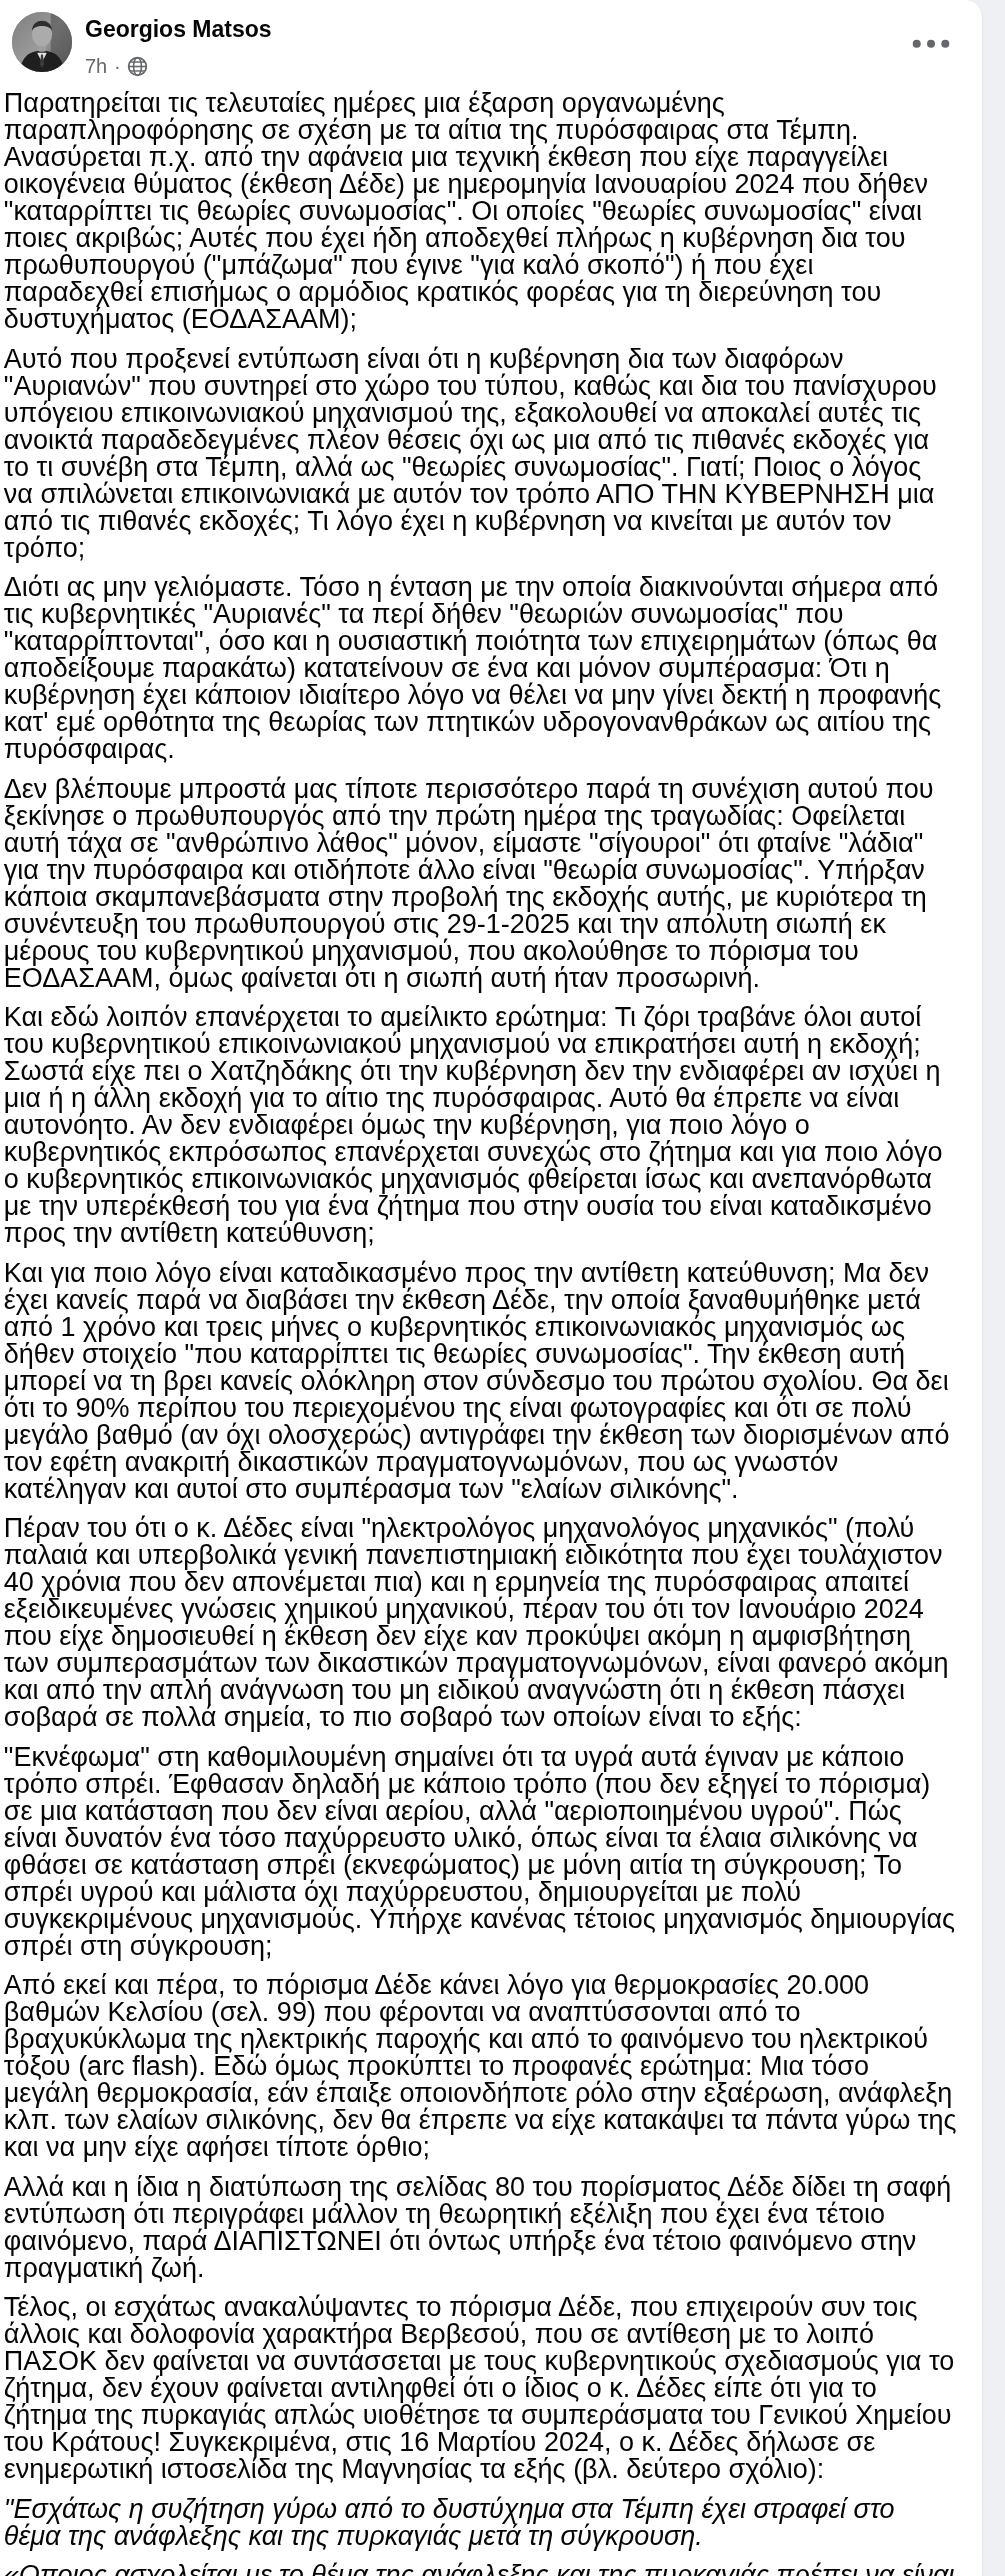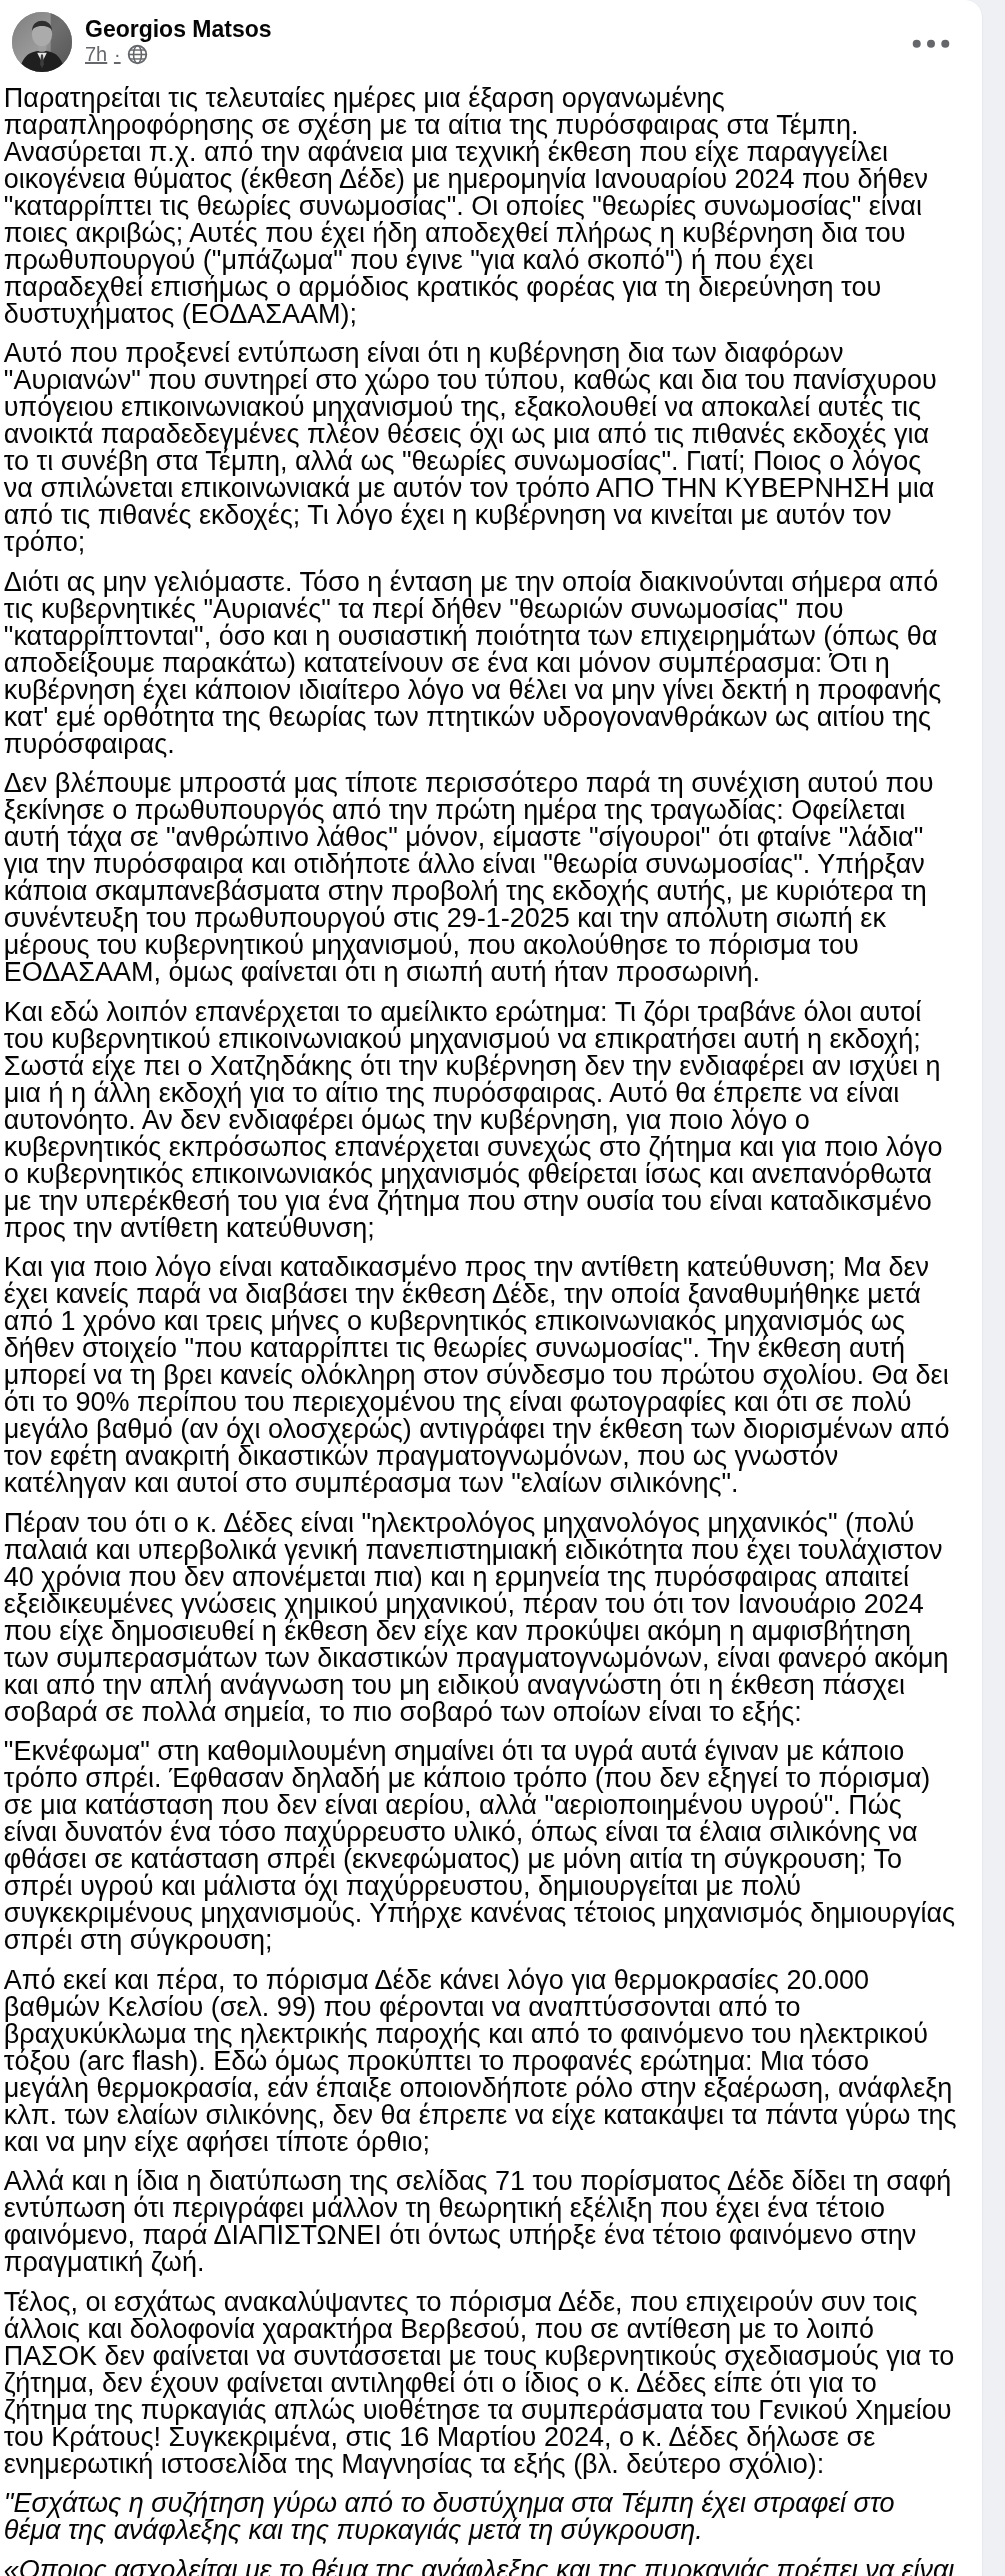--- a/index.html
+++ b/index.html
@@ -52,25 +52,24 @@
     font-size: 23px;
     font-weight: 700;
     color: #050505;
     line-height: 1.15;
     cursor: pointer;
   }
   .meta-row {
     display: flex;
     align-items: center;
     gap: 6.7px;
-    margin-top: 1px;
+    margin-top: 13px;
     color: #65676b;
     font-size: 20px;
     line-height: 1;
-    text-decoration: underline;
   }
   .meta-sep { color: #65676b; }
   .globe-icon svg { display: block; }
   .options-btn {
     margin-left: auto;
     margin-top: 21px;
     margin-right: 7.7px;
     padding: 5.8px;
     border-radius: 50%;
     cursor: pointer;
@@ -155,20 +154,20 @@
   <div class="post-body">
       <p>Παρατηρείται τις τελευταίες ημέρες μια έξαρση οργανωμένης παραπληροφόρησης σε σχέση με τα αίτια της πυρόσφαιρας στα Τέμπη. Ανασύρεται π.χ. από την αφάνεια μια τεχνική έκθεση που είχε παραγγείλει οικογένεια θύματος (έκθεση Δέδε) με ημερομηνία Ιανουαρίου 2024 που δήθεν "καταρρίπτει τις θεωρίες συνωμοσίας". Οι οποίες "θεωρίες συνωμοσίας" είναι ποιες ακριβώς; Αυτές που έχει ήδη αποδεχθεί πλήρως η κυβέρνηση δια του πρωθυπουργού ("μπάζωμα" που έγινε "για καλό σκοπό") ή που έχει παραδεχθεί επισήμως ο αρμόδιος κρατικός φορέας για τη διερεύνηση του δυστυχήματος (ΕΟΔΑΣΑΑΜ);</p>
       <p>Αυτό που προξενεί εντύπωση είναι ότι η κυβέρνηση δια των διαφόρων "Αυριανών" που συντηρεί στο χώρο του τύπου, καθώς και δια του πανίσχυρου υπόγειου επικοινωνιακού μηχανισμού της, εξακολουθεί να αποκαλεί αυτές τις ανοικτά παραδεδεγμένες πλέον θέσεις όχι ως μια από τις πιθανές εκδοχές για το τι συνέβη στα Τέμπη, αλλά ως "θεωρίες συνωμοσίας". Γιατί; Ποιος ο λόγος να σπιλώνεται επικοινωνιακά με αυτόν τον τρόπο ΑΠΟ ΤΗΝ ΚΥΒΕΡΝΗΣΗ μια από τις πιθανές εκδοχές; Τι λόγο έχει η κυβέρνηση να κινείται με αυτόν τον τρόπο;</p>
       <p>Διότι ας μην γελιόμαστε. Τόσο η ένταση με την οποία διακινούνται σήμερα από τις κυβερνητικές "Αυριανές" τα περί δήθεν "θεωριών συνωμοσίας" που "καταρρίπτονται", όσο και η ουσιαστική ποιότητα των επιχειρημάτων (όπως θα αποδείξουμε παρακάτω) κατατείνουν σε ένα και μόνον συμπέρασμα: Ότι η κυβέρνηση έχει κάποιον ιδιαίτερο λόγο να θέλει να μην γίνει δεκτή η προφανής κατ' εμέ ορθότητα της θεωρίας των πτητικών υδρογονανθράκων ως αιτίου της πυρόσφαιρας.</p>
       <p>Δεν βλέπουμε μπροστά μας τίποτε περισσότερο παρά τη συνέχιση αυτού που ξεκίνησε ο πρωθυπουργός από την πρώτη ημέρα της τραγωδίας: Οφείλεται αυτή τάχα σε "ανθρώπινο λάθος" μόνον, είμαστε "σίγουροι" ότι φταίνε "λάδια" για την πυρόσφαιρα και οτιδήποτε άλλο είναι "θεωρία συνωμοσίας". Υπήρξαν κάποια σκαμπανεβάσματα στην προβολή της εκδοχής αυτής, με κυριότερα τη συνέντευξη του πρωθυπουργού στις 29-1-2025 και την απόλυτη σιωπή εκ μέρους του κυβερνητικού μηχανισμού, που ακολούθησε το πόρισμα του ΕΟΔΑΣΑΑΜ, όμως φαίνεται ότι η σιωπή αυτή ήταν προσωρινή.</p>
       <p>Και εδώ λοιπόν επανέρχεται το αμείλικτο ερώτημα: Τι ζόρι τραβάνε όλοι αυτοί του κυβερνητικού επικοινωνιακού μηχανισμού να επικρατήσει αυτή η εκδοχή; Σωστά είχε πει ο Χατζηδάκης ότι την κυβέρνηση δεν την ενδιαφέρει αν ισχύει η μια ή η άλλη εκδοχή για το αίτιο της πυρόσφαιρας. Αυτό θα έπρεπε να είναι αυτονόητο. Αν δεν ενδιαφέρει όμως την κυβέρνηση, για ποιο λόγο ο κυβερνητικός εκπρόσωπος επανέρχεται συνεχώς στο ζήτημα και για ποιο λόγο ο κυβερνητικός επικοινωνιακός μηχανισμός φθείρεται ίσως και ανεπανόρθωτα με την υπερέκθεσή του για ένα ζήτημα που στην ουσία του είναι καταδικσμένο προς την αντίθετη κατεύθυνση;</p>
       <p>Και για ποιο λόγο είναι καταδικασμένο προς την αντίθετη κατεύθυνση; Μα δεν έχει κανείς παρά να διαβάσει την έκθεση Δέδε, την οποία ξαναθυμήθηκε μετά από 1 χρόνο και τρεις μήνες ο κυβερνητικός επικοινωνιακός μηχανισμός ως δήθεν στοιχείο "που καταρρίπτει τις θεωρίες συνωμοσίας". Την έκθεση αυτή μπορεί να τη βρει κανείς ολόκληρη στον σύνδεσμο του πρώτου σχολίου. Θα δει ότι το 90% περίπου του περιεχομένου της είναι φωτογραφίες και ότι σε πολύ μεγάλο βαθμό (αν όχι ολοσχερώς) αντιγράφει την έκθεση των διορισμένων από τον εφέτη ανακριτή δικαστικών πραγματογνωμόνων, που ως γνωστόν κατέληγαν και αυτοί στο συμπέρασμα των "ελαίων σιλικόνης".</p>
       <p>Πέραν του ότι ο κ. Δέδες είναι "ηλεκτρολόγος μηχανολόγος μηχανικός" (πολύ παλαιά και υπερβολικά γενική πανεπιστημιακή ειδικότητα που έχει τουλάχιστον 40 χρόνια που δεν απονέμεται πια) και η ερμηνεία της πυρόσφαιρας απαιτεί εξειδικευμένες γνώσεις χημικού μηχανικού, πέραν του ότι τον Ιανουάριο 2024 που είχε δημοσιευθεί η έκθεση δεν είχε καν προκύψει ακόμη η αμφισβήτηση των συμπερασμάτων των δικαστικών πραγματογνωμόνων, είναι φανερό ακόμη και από την απλή ανάγνωση του μη ειδικού αναγνώστη ότι η έκθεση πάσχει σοβαρά σε πολλά σημεία, το πιο σοβαρό των οποίων είναι το εξής:</p>
       <p>"Εκνέφωμα" στη καθομιλουμένη σημαίνει ότι τα υγρά αυτά έγιναν με κάποιο τρόπο σπρέι. Έφθασαν δηλαδή με κάποιο τρόπο (που δεν εξηγεί το πόρισμα) σε μια κατάσταση που δεν είναι αερίου, αλλά "αεριοποιημένου υγρού". Πώς είναι δυνατόν ένα τόσο παχύρρευστο υλικό, όπως είναι τα έλαια σιλικόνης να φθάσει σε κατάσταση σπρέι (εκνεφώματος) με μόνη αιτία τη σύγκρουση; Το σπρέι υγρού και μάλιστα όχι παχύρρευστου, δημιουργείται με πολύ συγκεκριμένους μηχανισμούς. Υπήρχε κανένας τέτοιος μηχανισμός δημιουργίας σπρέι στη σύγκρουση;</p>
       <p>Από εκεί και πέρα, το πόρισμα Δέδε κάνει λόγο για θερμοκρασίες 20.000 βαθμών Κελσίου (σελ. 99) που φέρονται να αναπτύσσονται από το βραχυκύκλωμα της ηλεκτρικής παροχής και από το φαινόμενο του ηλεκτρικού τόξου (arc flash). Εδώ όμως προκύπτει το προφανές ερώτημα: Μια τόσο μεγάλη θερμοκρασία, εάν έπαιξε οποιονδήποτε ρόλο στην εξαέρωση, ανάφλεξη κλπ. των ελαίων σιλικόνης, δεν θα έπρεπε να είχε κατακάψει τα πάντα γύρω της και να μην είχε αφήσει τίποτε όρθιο;</p>
-      <p>Αλλά και η ίδια η διατύπωση της σελίδας 71 του πορίσματος Δέδε δίδει τη σαφή εντύπωση ότι περιγράφει μάλλον τη θεωρητική εξέλιξη που έχει ένα τέτοιο φαινόμενο, παρά ΔΙΑΠΙΣΤΩΝΕΙ ότι όντως υπήρξε ένα τέτοιο φαινόμενο στην πραγματική ζωή.</p>
+      <p>Αλλά και η ίδια η διατύπωση της σελίδας 80 του πορίσματος Δέδε δίδει τη σαφή εντύπωση ότι περιγράφει μάλλον τη θεωρητική εξέλιξη που έχει ένα τέτοιο φαινόμενο, παρά ΔΙΑΠΙΣΤΩΝΕΙ ότι όντως υπήρξε ένα τέτοιο φαινόμενο στην πραγματική ζωή.</p>
       <p>Τέλος, οι εσχάτως ανακαλύψαντες το πόρισμα Δέδε, που επιχειρούν συν τοις άλλοις και δολοφονία χαρακτήρα Βερβεσού, που σε αντίθεση με το λοιπό ΠΑΣΟΚ δεν φαίνεται να συντάσσεται με τους κυβερνητικούς σχεδιασμούς για το ζήτημα, δεν έχουν φαίνεται αντιληφθεί ότι ο ίδιος ο κ. Δέδες είπε ότι για το ζήτημα της πυρκαγιάς απλώς υιοθέτησε τα συμπεράσματα του Γενικού Χημείου του Κράτους! Συγκεκριμένα, στις 16 Μαρτίου 2024, ο κ. Δέδες δήλωσε σε ενημερωτική ιστοσελίδα της Μαγνησίας τα εξής (βλ. δεύτερο σχόλιο):</p>
       <p class="italic">"Εσχάτως η συζήτηση γύρω από το δυστύχημα στα Τέμπη έχει στραφεί στο θέμα της ανάφλεξης και της πυρκαγιάς μετά τη σύγκρουση.</p>
       <p class="italic">«Οποιος ασχολείται με το θέμα της ανάφλεξης και της πυρκαγιάς πρέπει να είναι χημικός ή χημικός μηχανικός. Οποιοσδήποτε άλλος είναι αναρμόδιος και είναι υποχρεωμένος να λάβει υπόψη του αυτά τα οποία λέει το Γενικό Κελσίου του Κράτους(ΓΧΚ) που είναι το καθ' ύλην αρμόδιο."!</p>
     </div>
 
 </div>
 
 
 </body></html>

